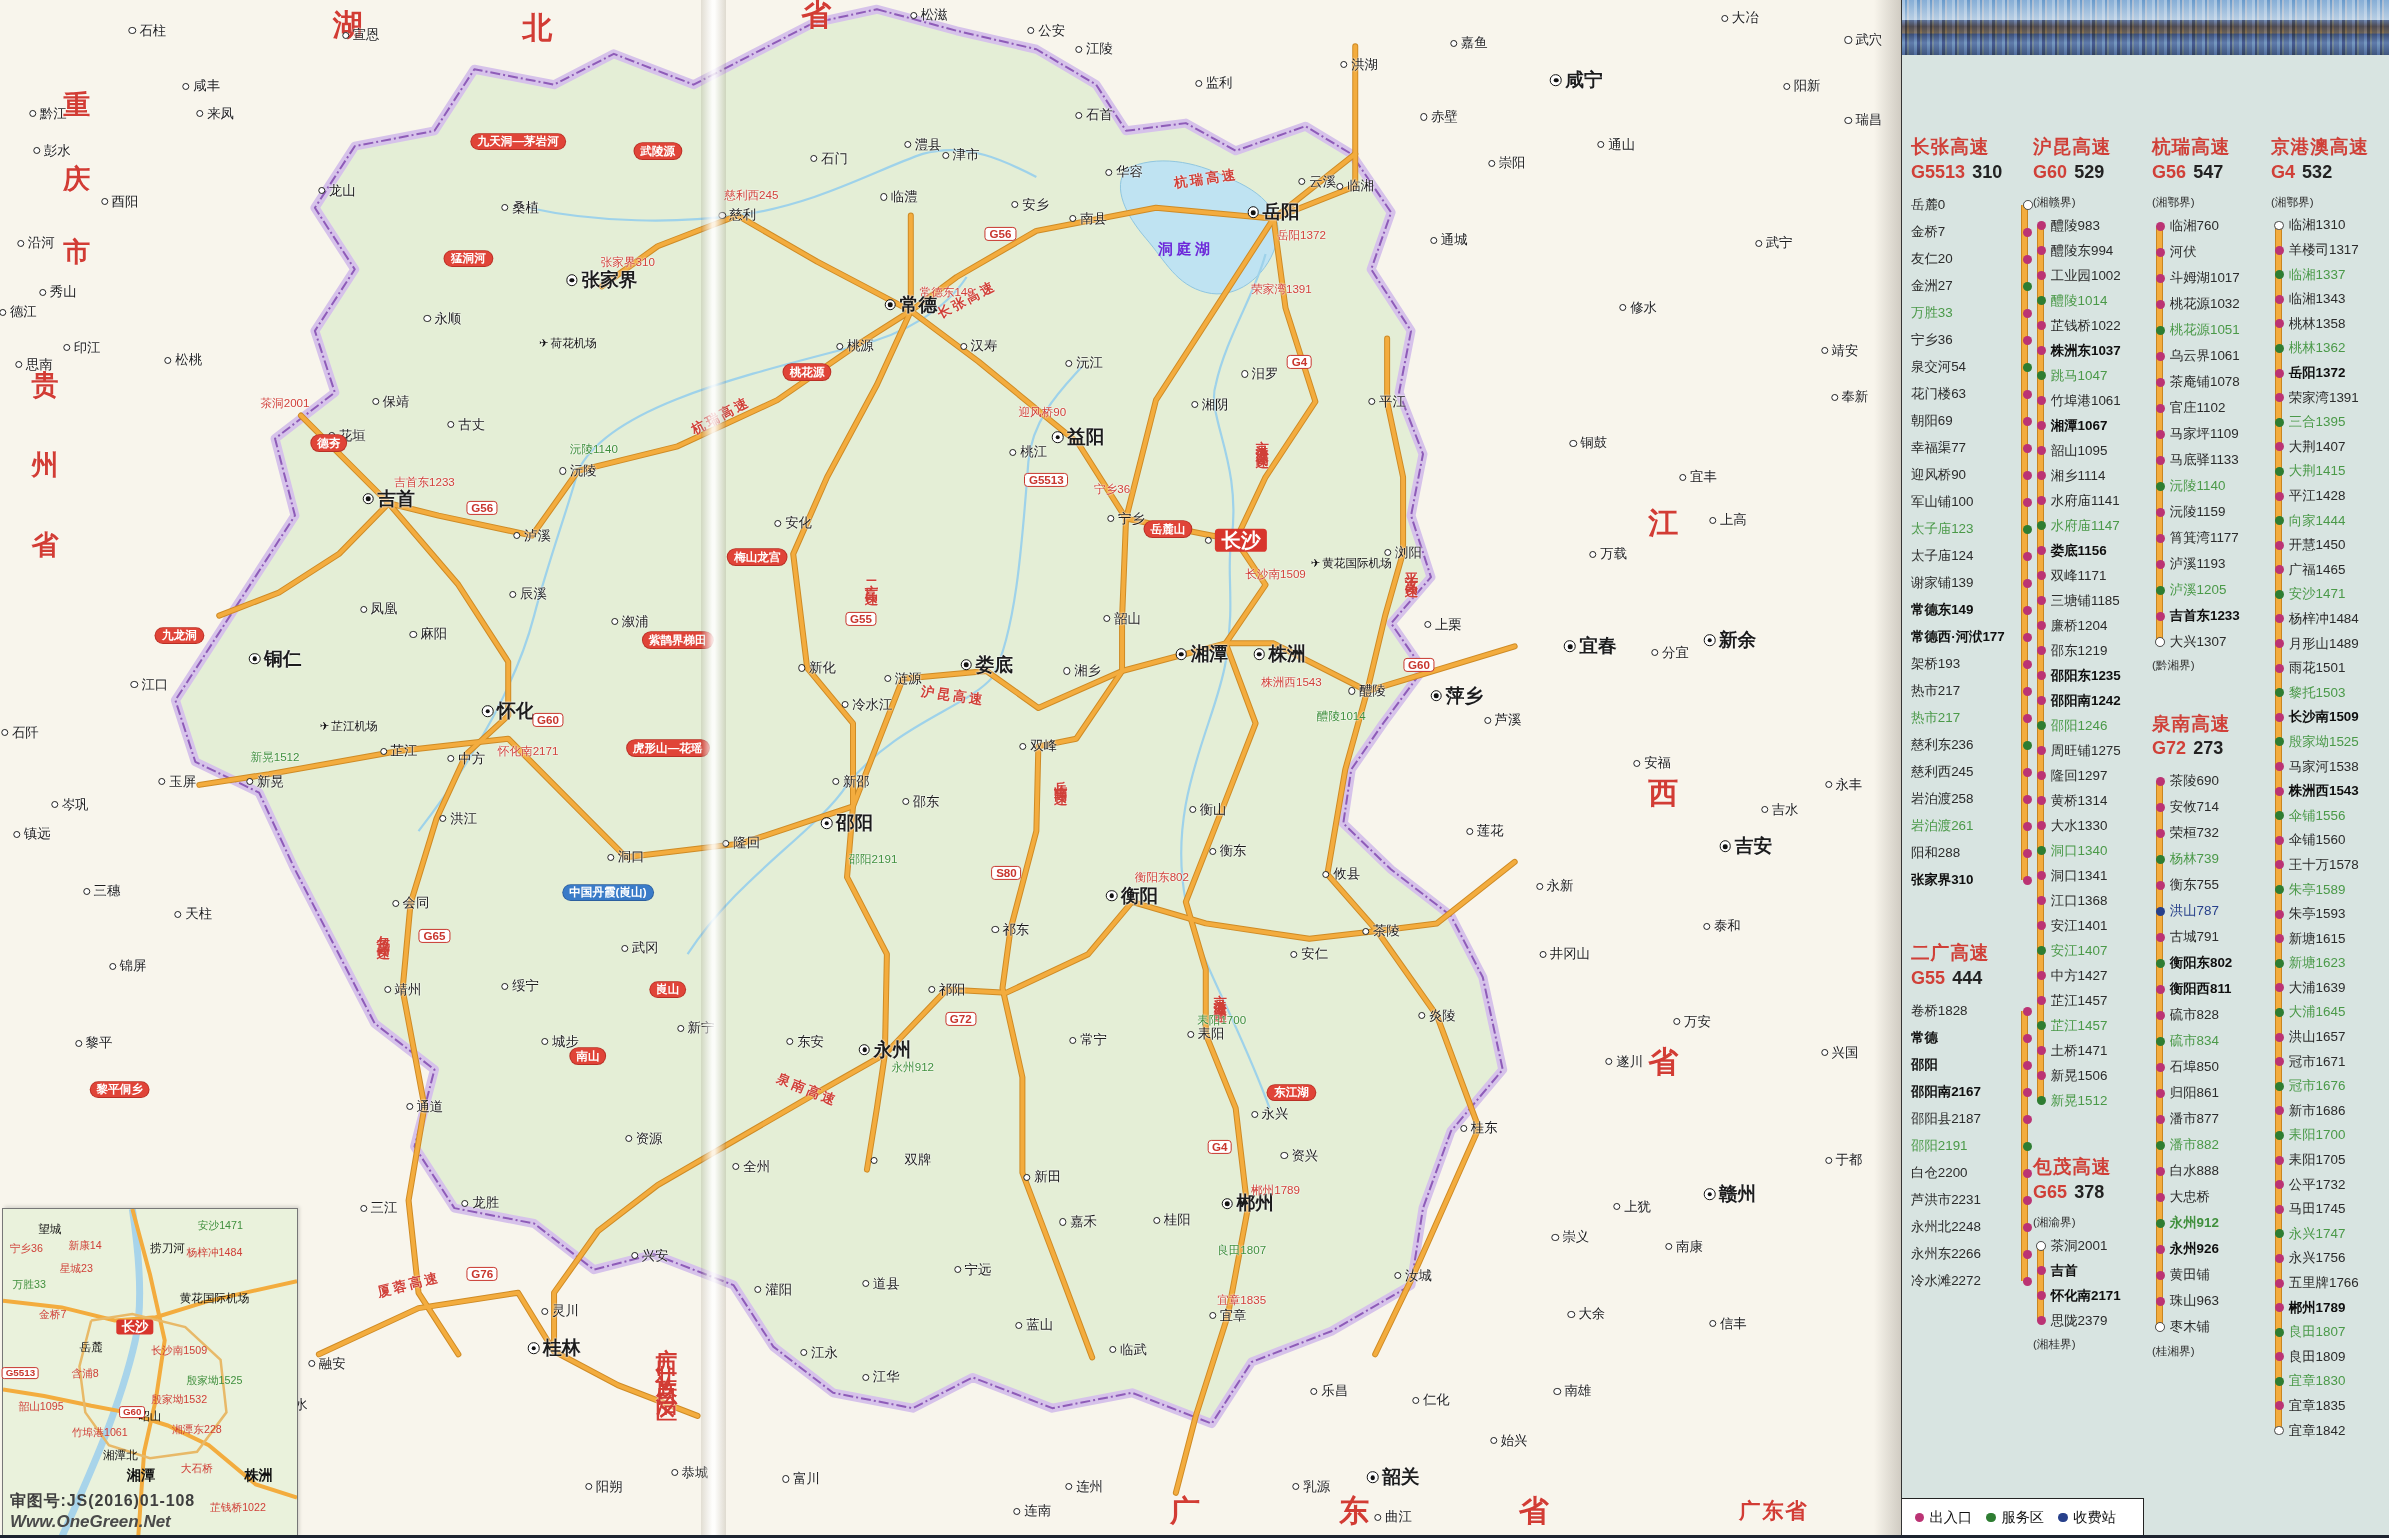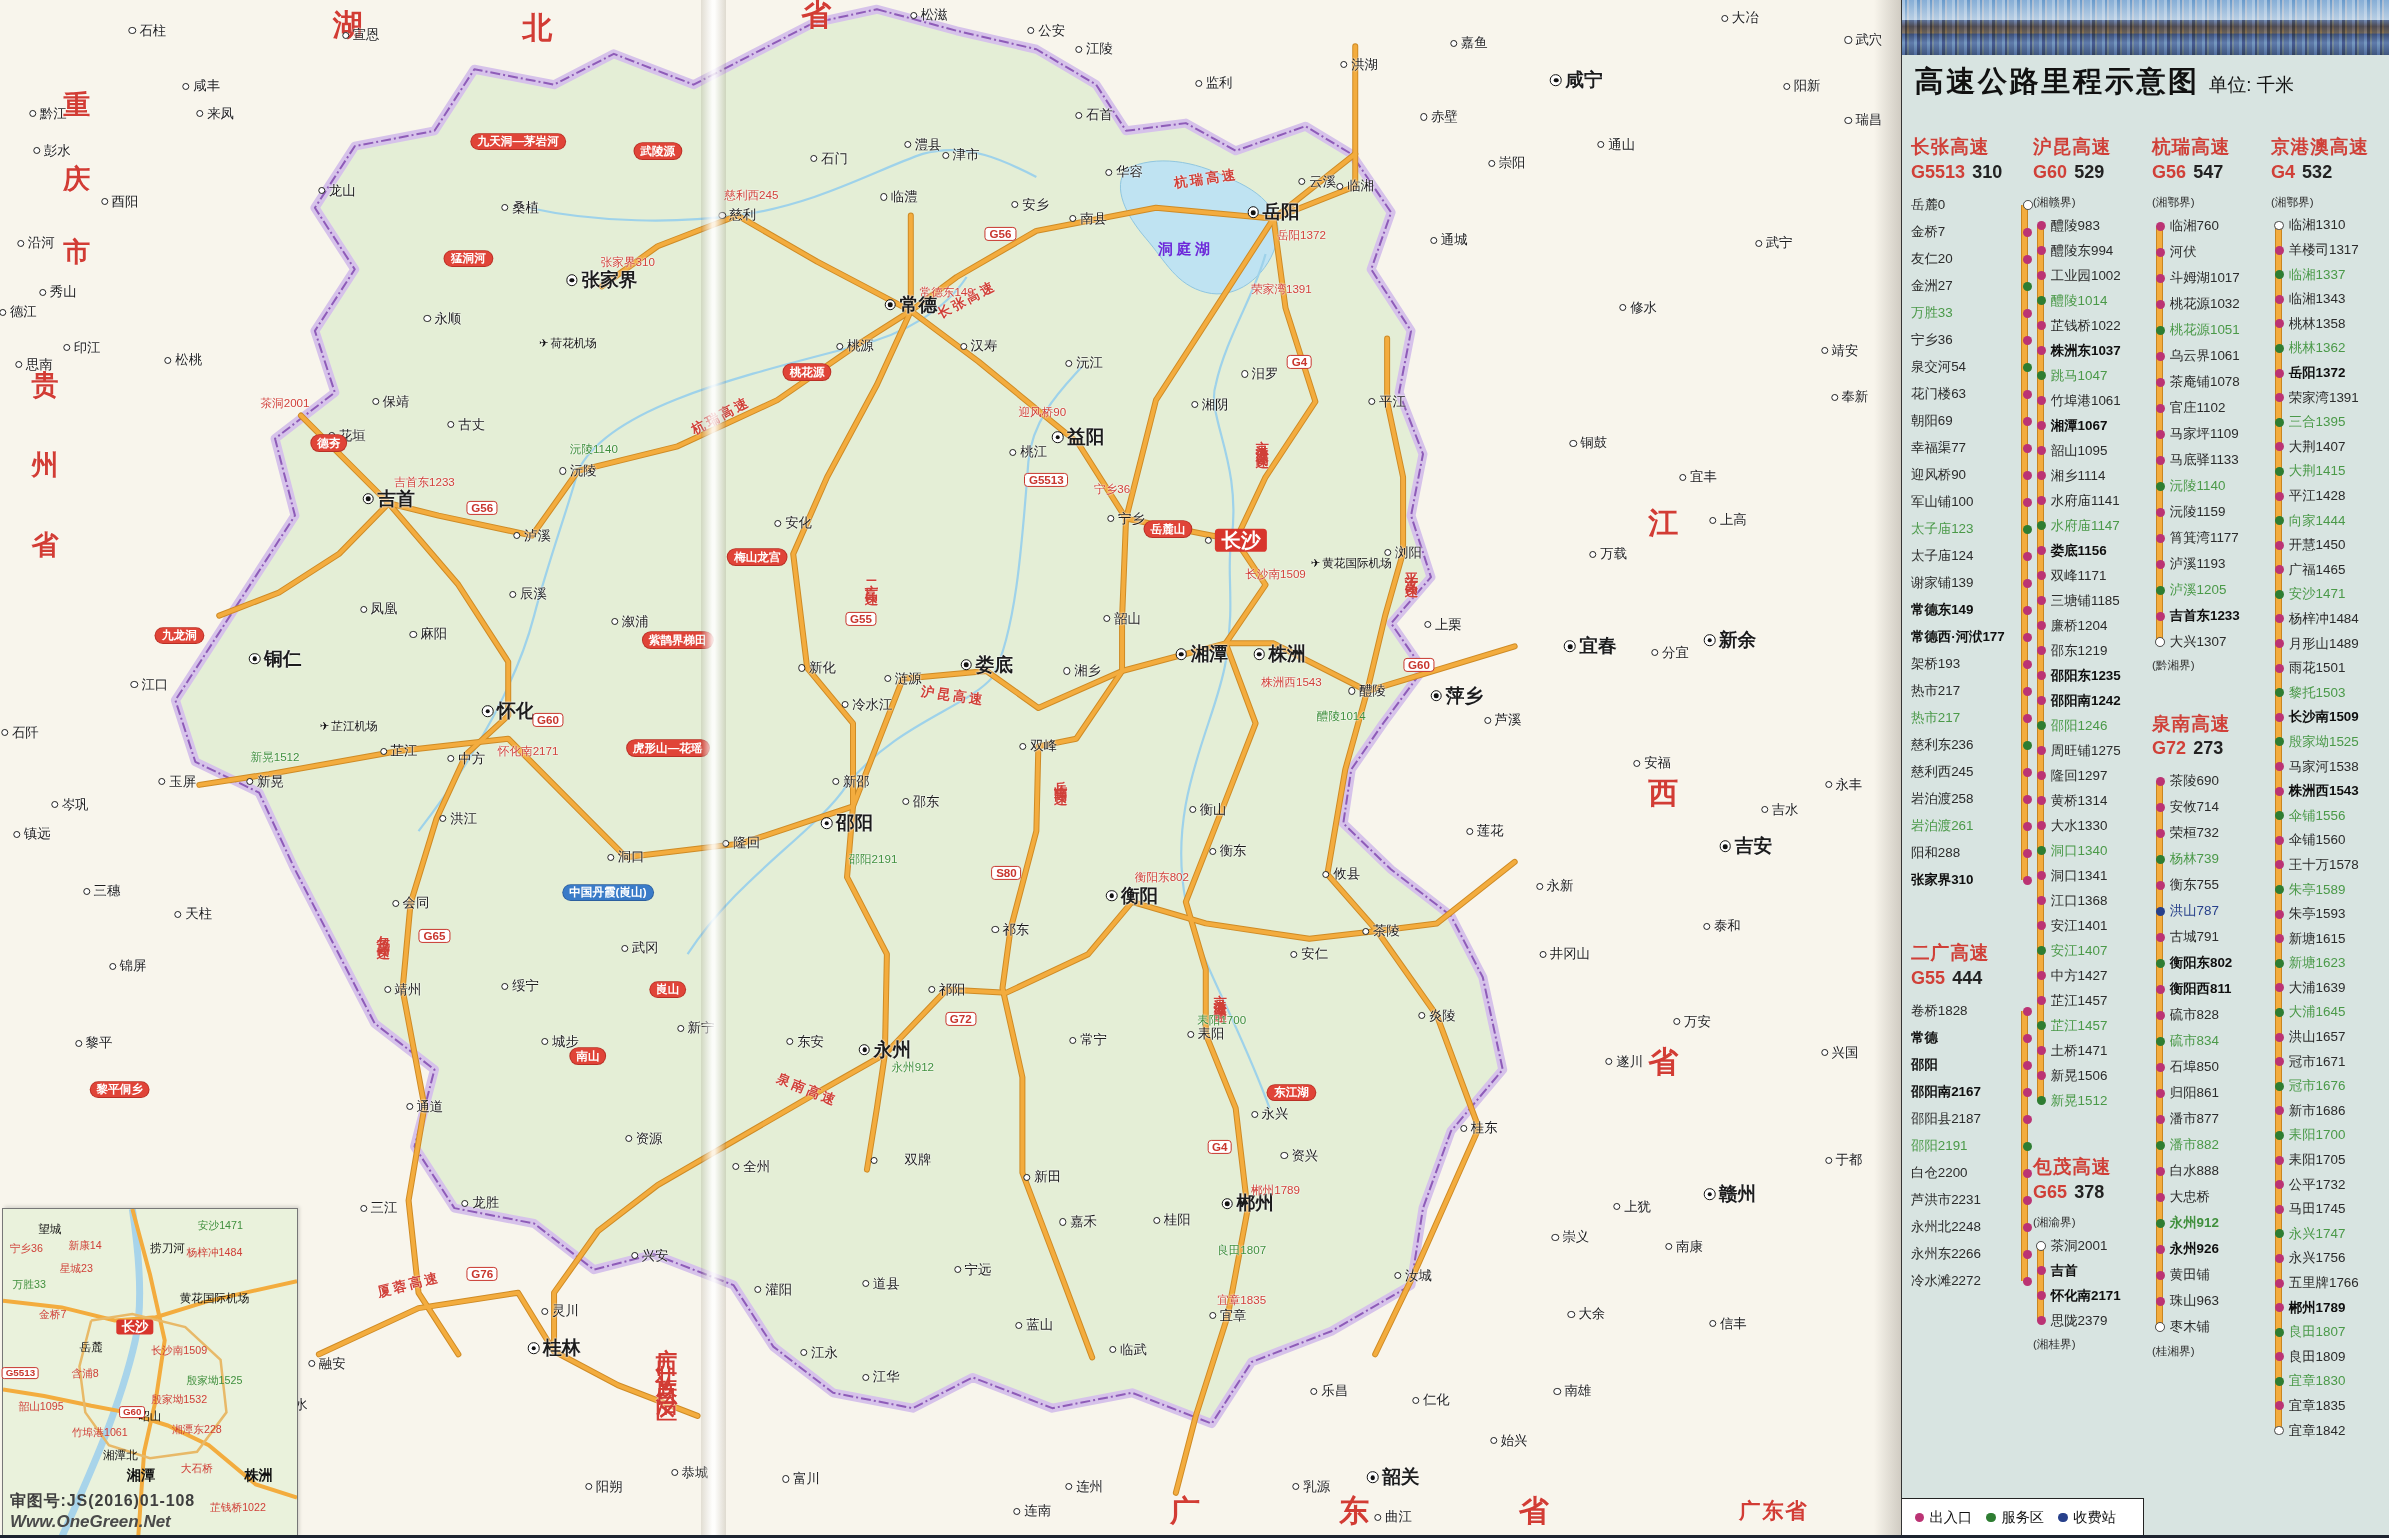--- a/index.html
+++ b/index.html
@@ -1011,23 +1011,20 @@
         </div>
       <div class="watermark">
         <div class="w1">审图号:JS(2016)01-108</div>
         <div class="w2">Www.OneGreen.Net</div>
       </div>
     </div>
   </div>
 
   <div id="panel">
     <div id="photo"></div>
-    <div id="ptitle">
-      <span class="t">高速公路里程示意图</span><span class="unit">单位: 千米</span>
-    </div>
     <div id="cols">
         <div class="col" style="width: 122px; --lh: 27px;">
           <div class="section">
             <div class="sec-head">
               <div class="sec-name">长张高速</div>
               <div class="sec-code"><span class="code">G5513</span><span class="dist">310</span></div>
             </div>
             <ul class="rows sideR">
               <li>
                 <span class="dotc">

